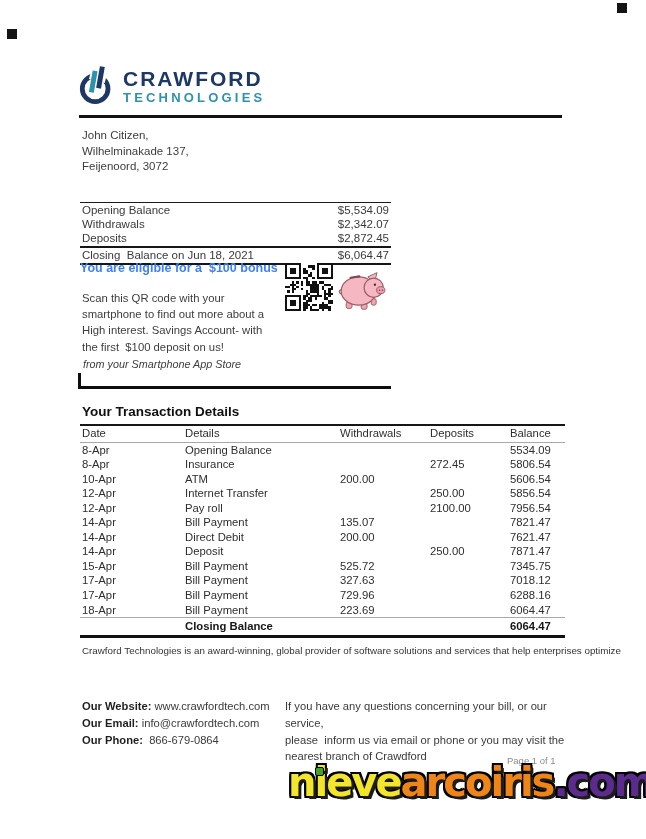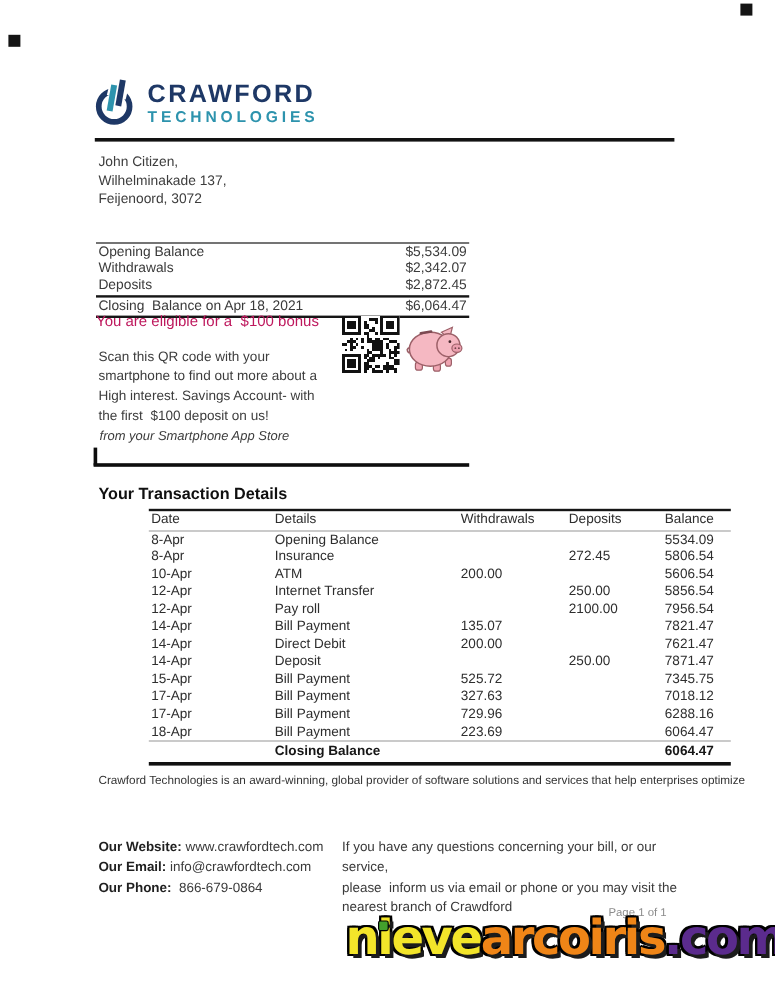--- a/index.html
+++ b/index.html
@@ -25,31 +25,31 @@
   
   .address { position:absolute; left:82px; top:128px; font-size:11.5px; line-height:15.6px; color:#3d3d3d; }
 
   
   .summary { position:absolute; left:80px; top:202px; width:311px; font-size:11.5px; border-top:1.5px solid #1a1a1a; }
   .srow { display:flex; justify-content:space-between; line-height:14.2px; padding:0 2px; }
   .srow:nth-child(3) { border-bottom:2.5px solid #161616; }
   .srow:nth-child(4) { border-bottom:2px solid #161616; line-height:15.5px; }
 
   
-  .promo-title { position:absolute; left:80px; top:261px; font-size:12.5px; font-weight:normal; color:#be185d; }
+  .promo-title { position:absolute; left:80px; top:261px; font-size:12.5px; font-weight:bold; color:#3b82f6; }
   .promo-body  { position:absolute; left:82px; top:290px; width:215px; font-size:11.3px; line-height:16.2px; color:#3d3d3d; }
   .qr { position:absolute; left:285px; top:263px; width:48px; height:48px; }
   .pig { position:absolute; left:337px; top:266px; width:50px; height:45px; }
   .promo-note { position:absolute; left:83px; top:356px; font-size:10.8px; font-style:italic; line-height:16.5px; color:#3d3d3d; }
   .cursor-bar { position:absolute; left:78px; top:373px; width:3px; height:15px; background:#0d0d0d; }
   .promo-rule { position:absolute; left:78px; top:386px; width:313px; height:3px; background:#0d0d0d; }
 
   
   .txn-heading { position:absolute; left:82px; top:404px; font-size:13.5px; font-weight:bold; color:#101010; }
-  .txn-table { position:absolute; left:80px; top:424px; width:485px; font-size:11.3px; color:#2e2e2e;margin-left:44px; }
+  .txn-table { position:absolute; left:80px; top:424px; width:485px; font-size:11.3px; color:#2e2e2e; }
   .txn-head, .txn-row, .txn-closing { display:grid; grid-template-columns:103px 155px 90px 82px 55px; }
   .txn-head { border-top:2px solid #161616; border-bottom:1.2px solid #a8a8a8; height:15.5px; line-height:15.5px; }
   .txn-row { height:14.55px; line-height:14.55px; }
   .txn-closing { border-top:1.2px solid #a8a8a8; border-bottom:3px solid #111; font-weight:bold; height:16.5px; line-height:16.5px; color:#161616; }
   .cell { overflow:hidden; padding-left:2px; }
   .c-bal { text-align:left; padding-right:6px; padding-left:0; }
 
   
   .about { position:absolute; left:82px; top:643px; font-size:9.8px; line-height:15px; color:#333; }
   .contact-left { position:absolute; left:82px; top:698px; font-size:11.2px; line-height:16.8px; }
@@ -108,21 +108,21 @@
   </div>
       <div class="srow">
     <span data-bind="summary.rows.1.label">Withdrawals</span>
     <span data-bind="summary.rows.1.value">$2,342.07</span>
   </div>
       <div class="srow">
     <span data-bind="summary.rows.2.label">Deposits</span>
     <span data-bind="summary.rows.2.value">$2,872.45</span>
   </div>
       <div class="srow">
-    <span data-bind="summary.rows.3.label">Closing  Balance on Apr 18, 2021</span>
+    <span data-bind="summary.rows.3.label">Closing  Balance on Jun 18, 2021</span>
     <span data-bind="summary.rows.3.value">$6,064.47</span>
   </div>
     </div>
 
   <div class="promo-title" data-bind="promo.title">You are eligible for a  $100 bonus</div>
   <div class="promo-body">
       <div data-bind="promo.body_lines.0">Scan this QR code with your</div>
       <div data-bind="promo.body_lines.1">smartphone to find out more about a</div>
       <div data-bind="promo.body_lines.2">High interest. Savings Account- with</div>
       <div data-bind="promo.body_lines.3">the first  $100 deposit on us!</div>

